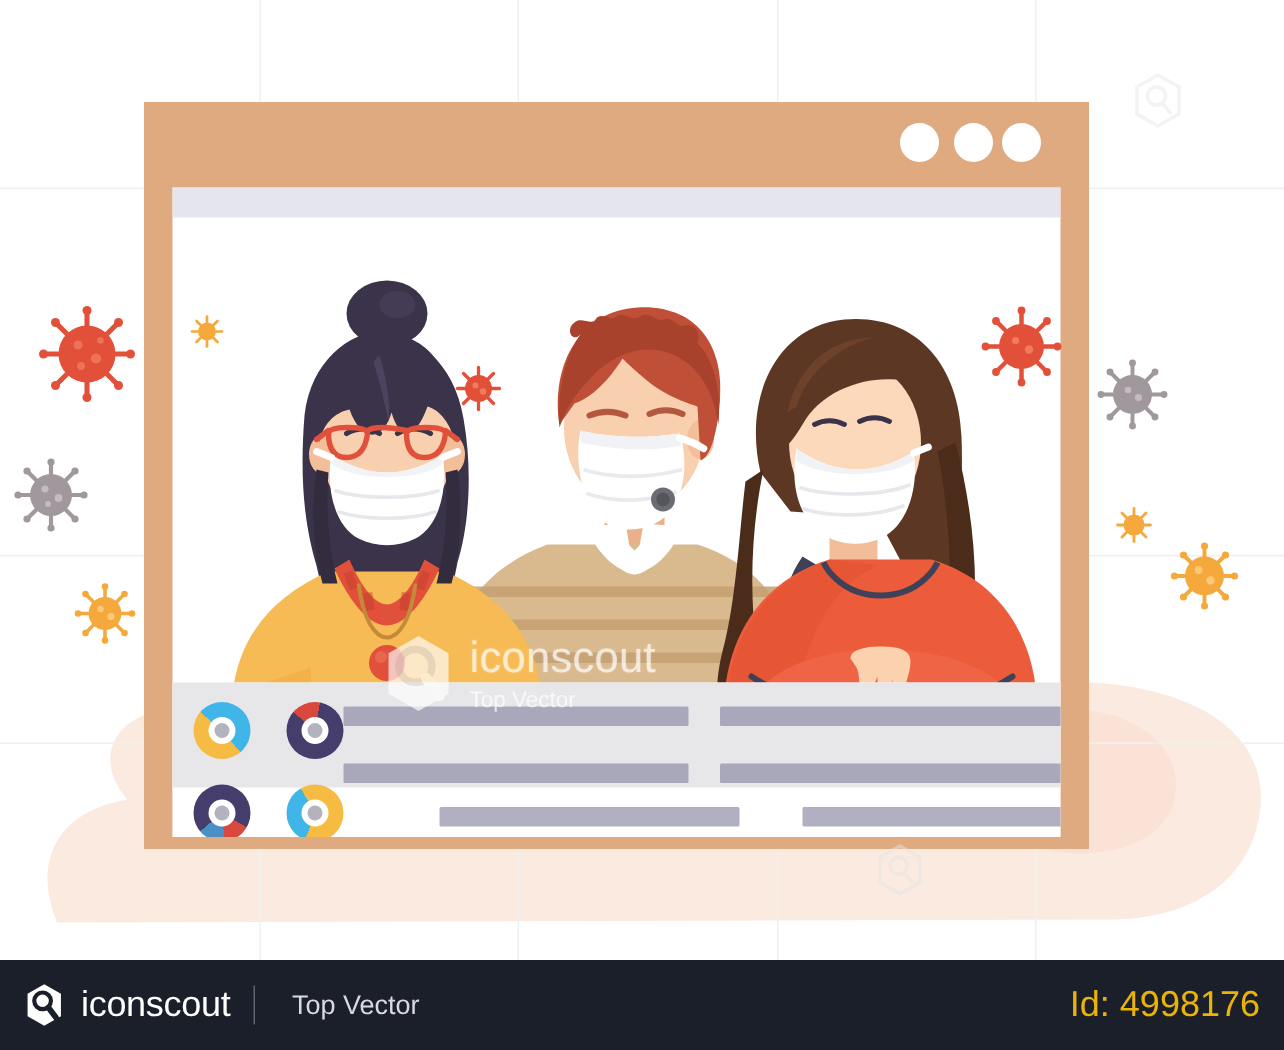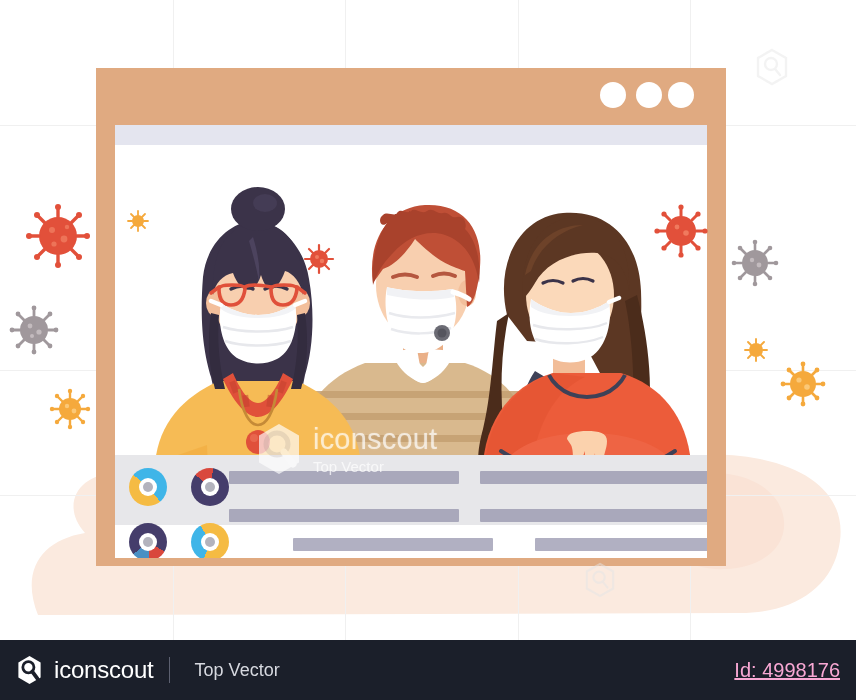--- a/index.html
+++ b/index.html
@@ -91,21 +91,21 @@
 
   
   #footer {
     position:absolute; left:0; top:640px; width:856px; height:60px;
     background:#1b1f2a; display:flex; align-items:center;
   }
   #footer-left { display:flex; align-items:center; gap:11px; margin-left:16px; }
   #brand-name { color:#ffffff; font-size:24px; letter-spacing:-.2px; }
   #footer-divider { width:1px; height:26px; background:#5c6070; margin:0 14px 0 4px; }
   #footer-sub { color:#d7d9e0; font-size:18px; }
-  #footer-id { margin-left:auto; margin-right:16px; color:#f9a8d4; font-size:20px;text-decoration:underline; }
+  #footer-id { margin-left:auto; margin-right:16px; color:#eab308; font-size:24px; }
 </style>
 </head>
 <body>
 
 <div id="stage">
 
   <svg class="blob" style="left:0px; top:355px; width:856px; height:290px;" viewBox="0 0 856 290">
     <path d="M38,260 C20,215 42,185 85,178 C60,150 78,118 118,118
              C150,118 168,138 176,160 C190,120 232,100 300,104
              C380,108 430,118 520,112 C620,106 700,92 760,104

